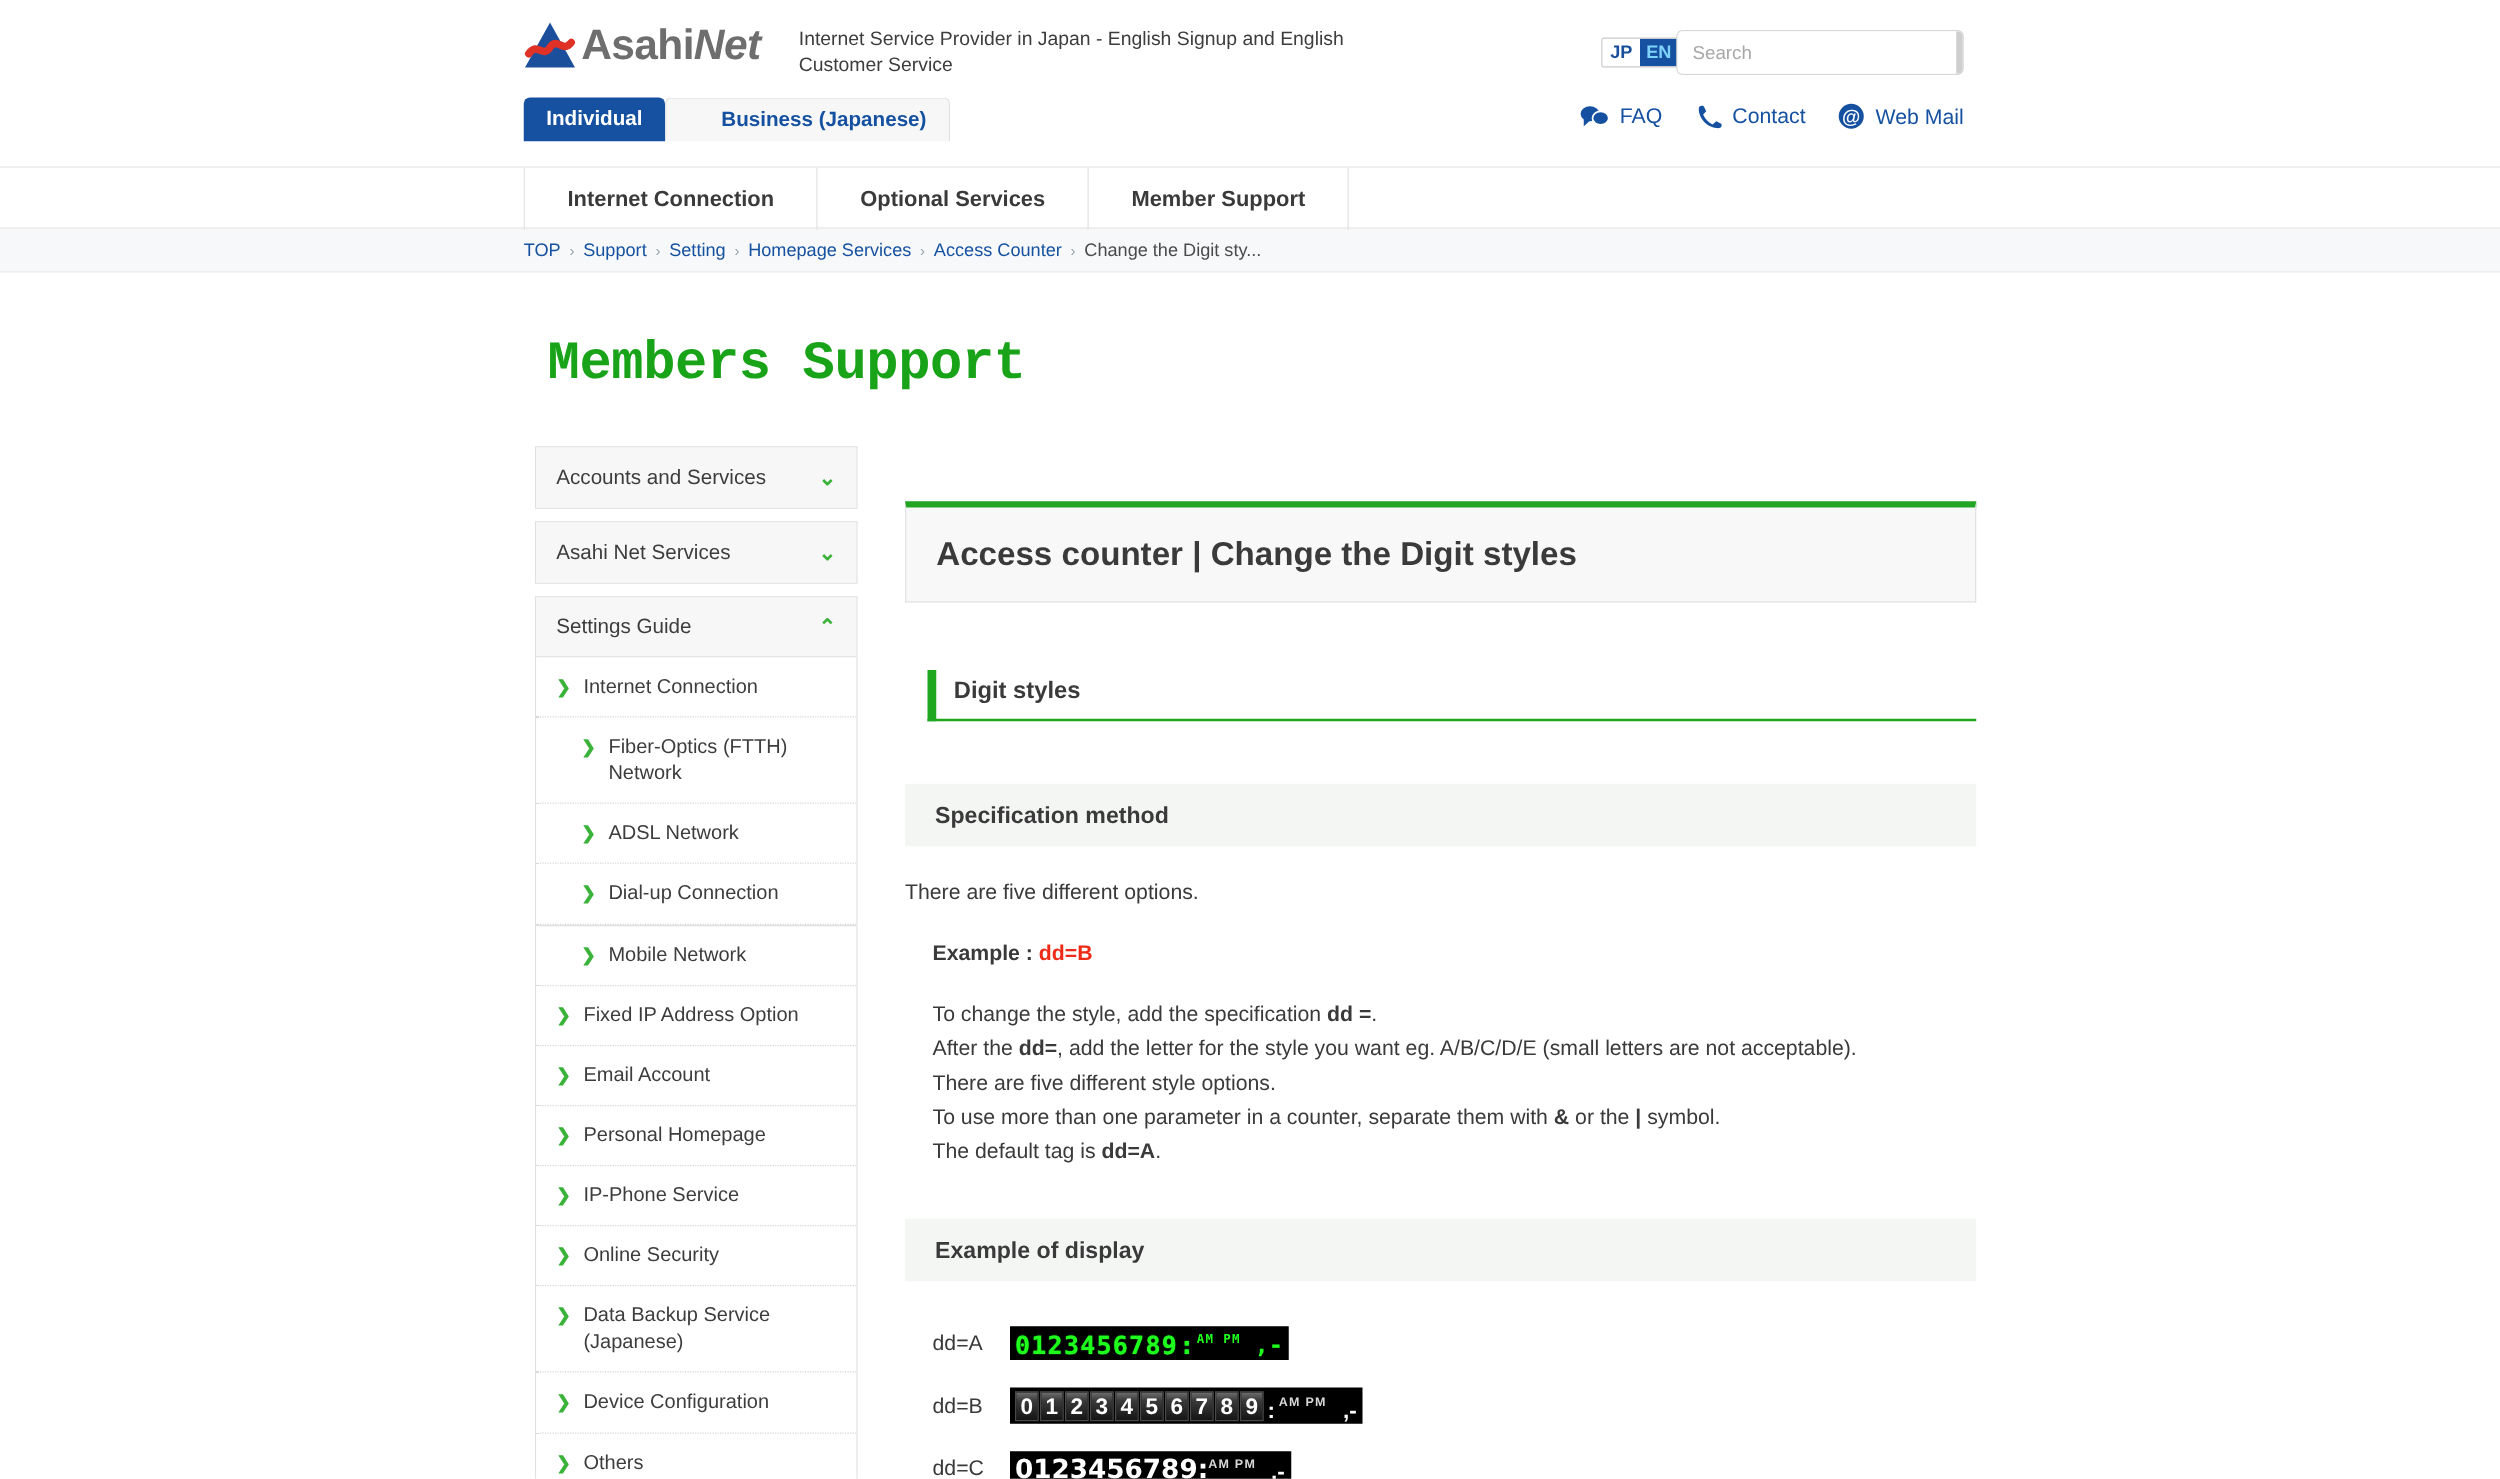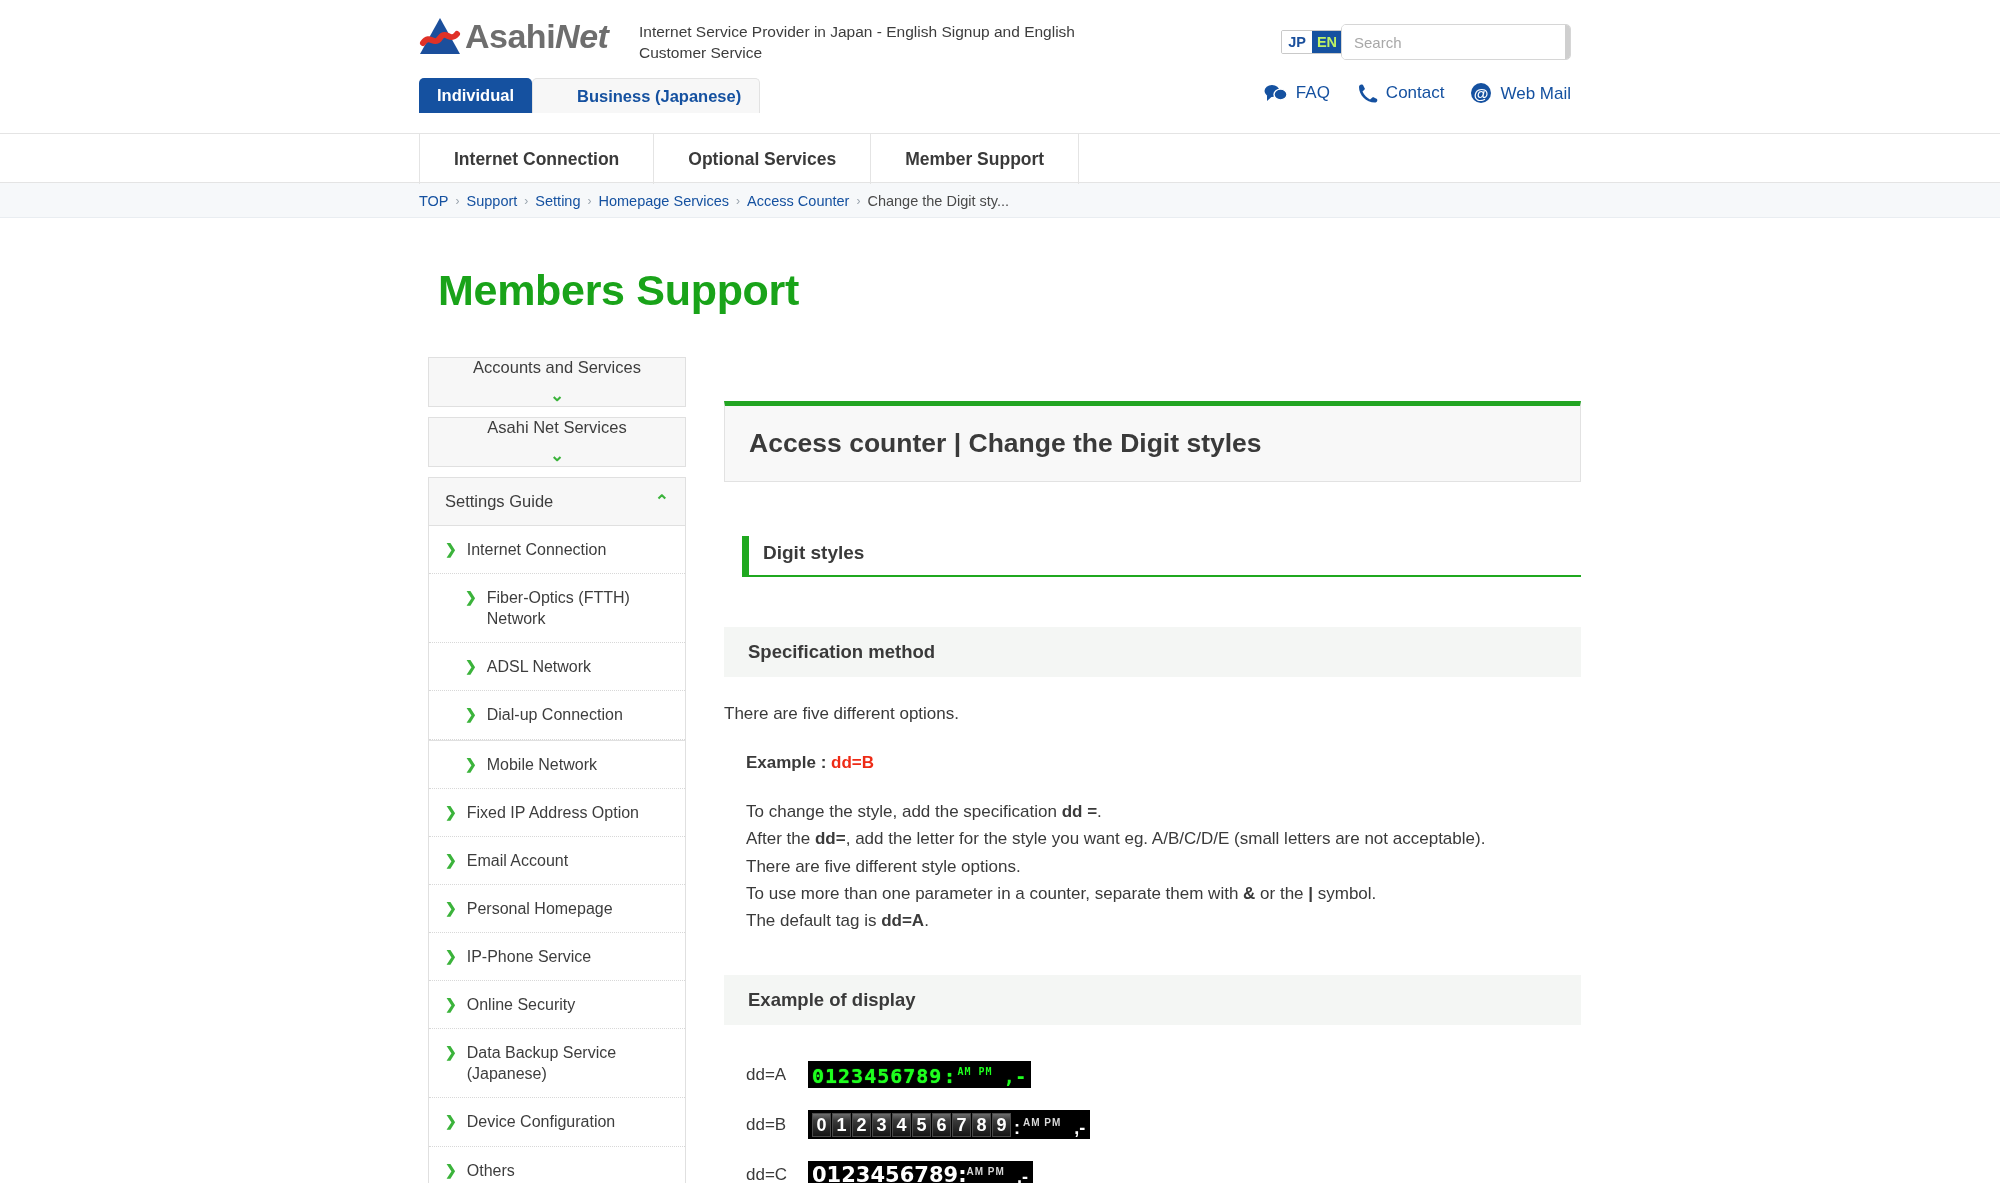--- a/index.html
+++ b/index.html
@@ -59,21 +59,21 @@
     overflow: hidden;
     height: 24px;
   }
   .lang-switch span {
     display: inline-flex; align-items: center; justify-content: center;
     width: 30px; height: 22px;
     font-size: 14.5px; font-weight: bold;
     color: #1a4f9c;
     background: #ffffff;
   }
-  .lang-switch span.active { background: #1551a0; color: #bef264; }
+  .lang-switch span.active { background: #1551a0; color: #7dd3fc; }
   .search-wrap {
     position: absolute;
     right: 20px; top: 24px;
     display: flex;
     width: 230px; height: 36px;
     border: 1px solid #d6d6d6;
     border-radius: 5px;
     overflow: hidden;
     background: #fff;
   }
@@ -156,21 +156,21 @@
     padding-left: 10px;
     display: flex; align-items: center; gap: 7px;
     height: 35px;
     font-size: 14.5px;
   }
   .bc-link { color: #1551a0; cursor: pointer; }
   .bc-sep { color: #9aa4ae; font-size: 12px; }
   .bc-current { color: #4a4a4a; }
 
   
-  .page-title-wrap { width: 1182px; margin: 16px auto; padding-left: 10px; }
+  .page-title-wrap { width: 1182px; margin: 16px auto; padding-left: 10px; font-family: Liberation Mono, monospace; }
   .page-title {
     color: #19a319;
     font-size: 43px;
     font-weight: bold;
     margin: 48px 0 0 19px;
     letter-spacing: -0.3px;
   }
 
   
   .body-wrap {
@@ -191,21 +191,21 @@
   .side-head {
     background: #f7f7f7;
     border-bottom: 1px solid #e0e0e0;
     height: 48px;
     display: flex; align-items: center;
     padding: 0 16px;
     font-size: 16.5px;
     color: #3d3d3d;
     cursor: pointer;
   }
-  .side-head.last { border-bottom: 0; flex-direction: column; }
+  .side-head.last { border-bottom: 0; }
   .side-head .lbl { flex: 1 1 auto; }
   .chev { color: #3bb33b; font-size: 17px; font-weight: bold; }
   .side-list { background: #ffffff; }
   .side-item {
     display: flex; align-items: flex-start;
     padding: 13px 14px 13px 16px;
     font-size: 16px;
     color: #3d3d3d;
     border-bottom: 1px dotted #d8d8d8;
     cursor: pointer;

